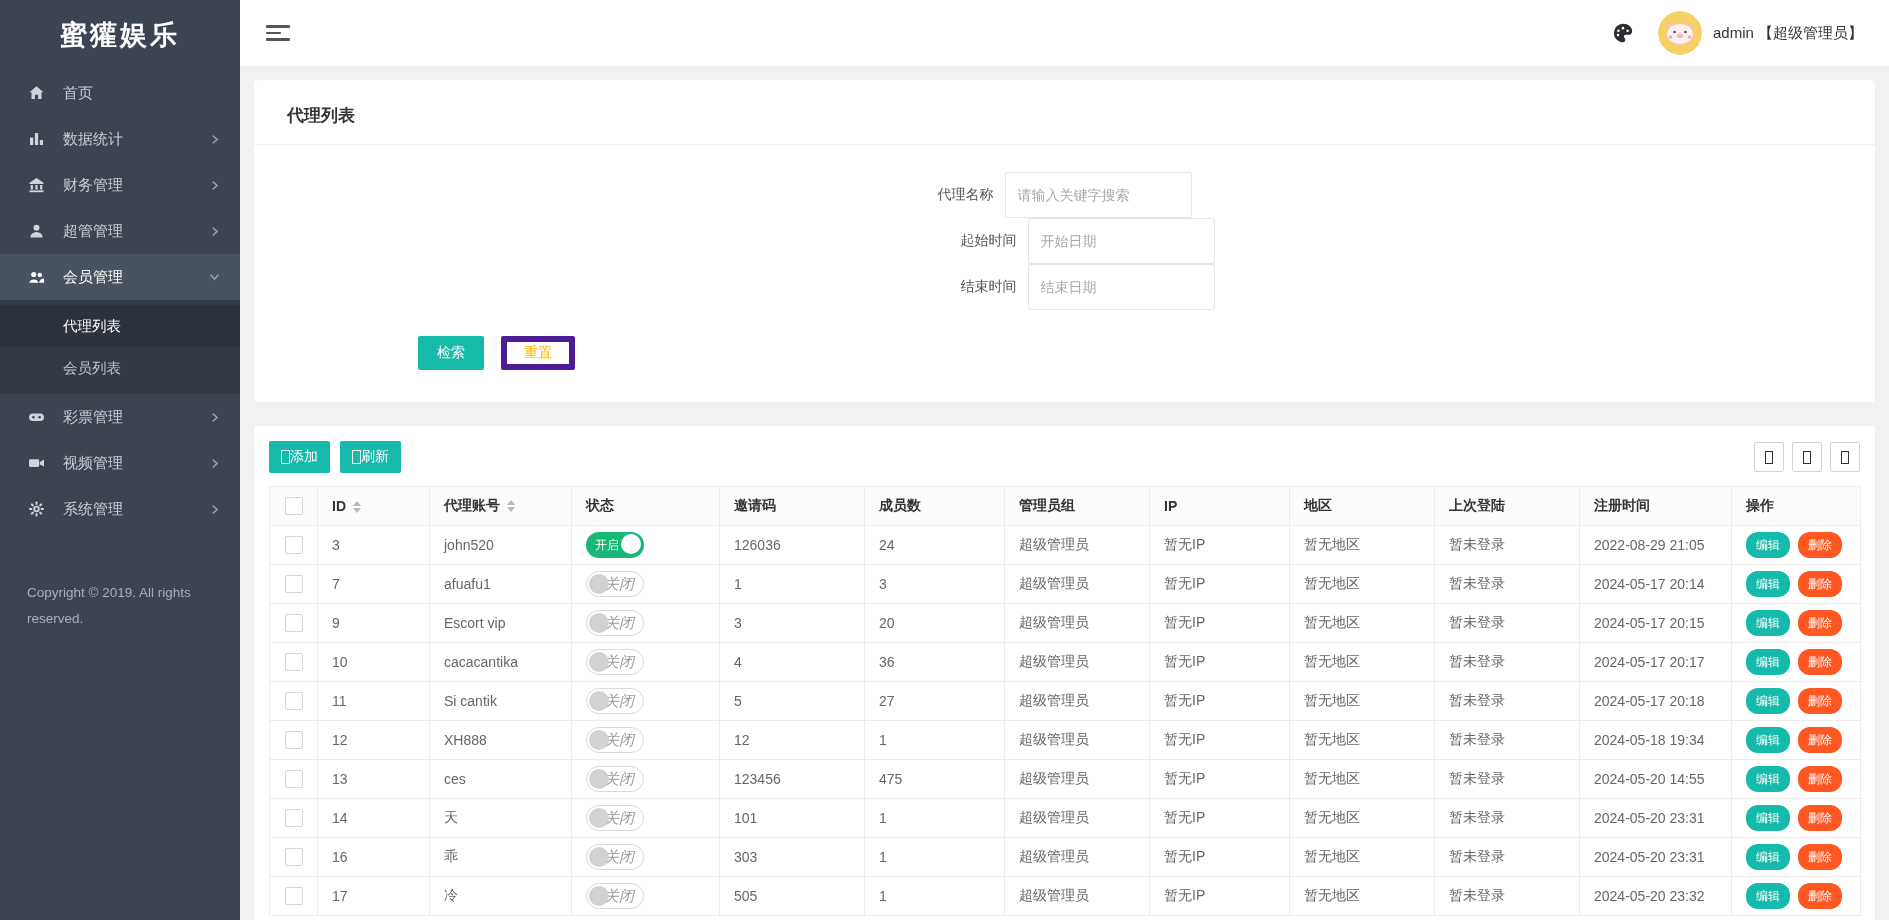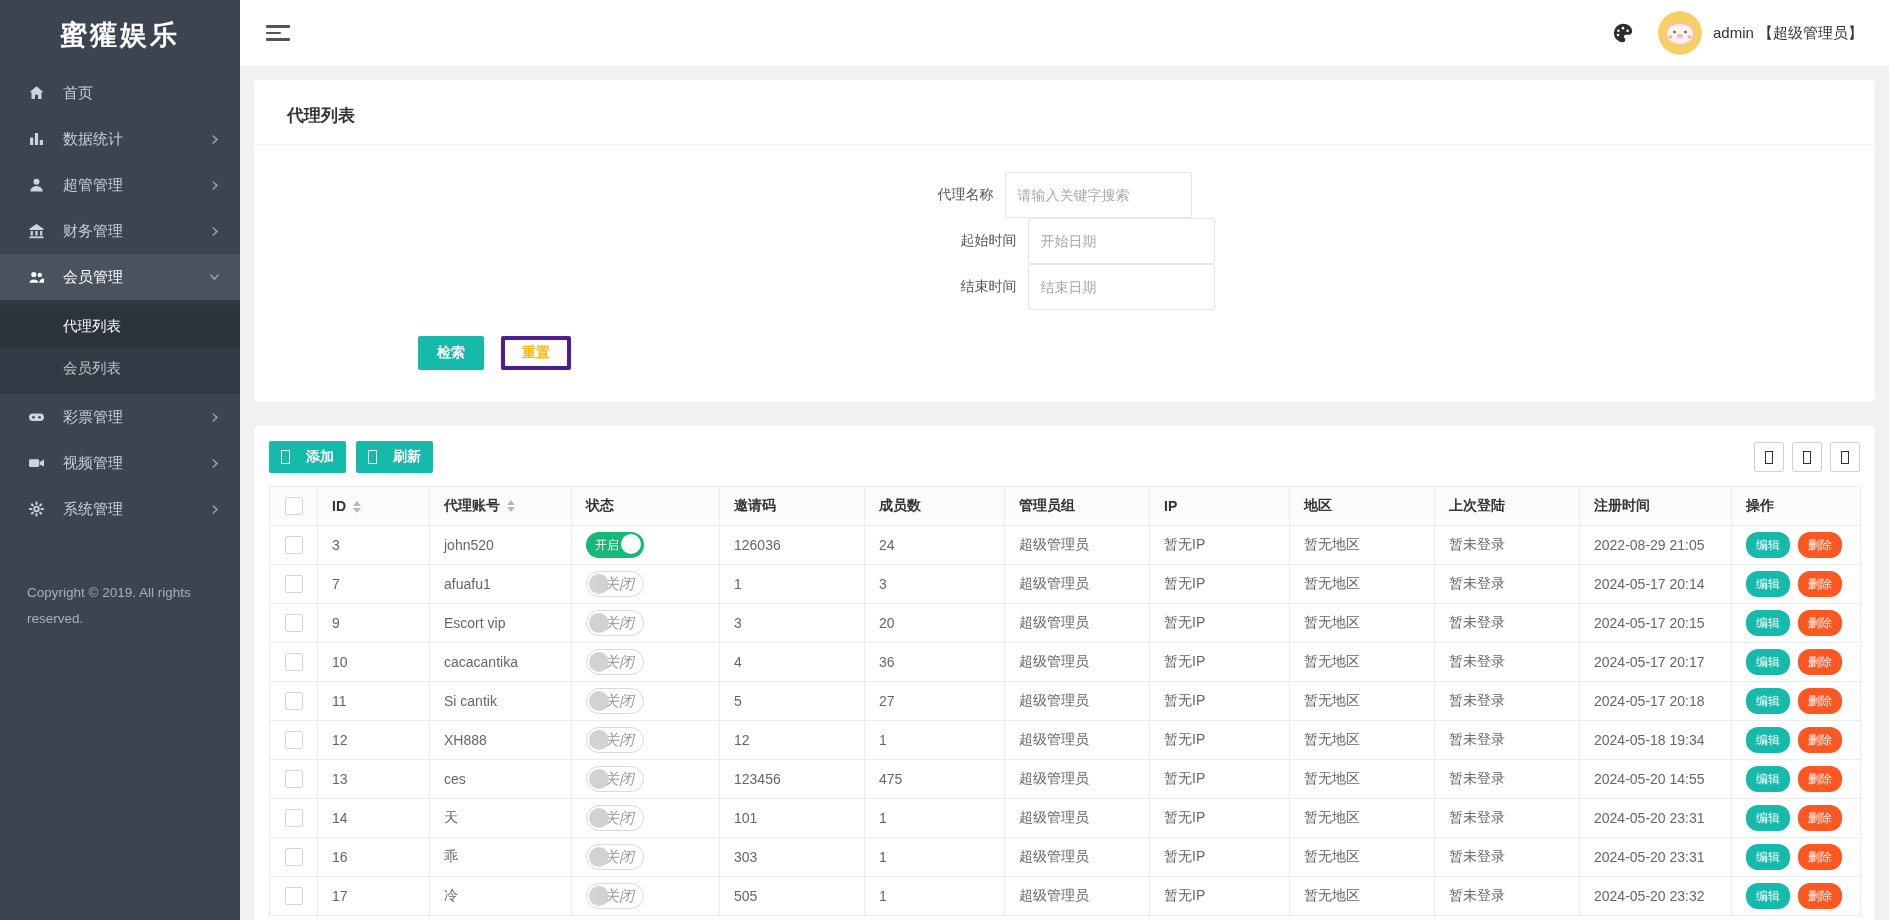--- a/index.html
+++ b/index.html
@@ -40,29 +40,29 @@
   .card-top{margin-bottom:24px;}
   .page-title{font-size:17px;font-weight:bold;color:#333;padding:24px 33px 17px;}
   .divider{height:1px;background:#f0f0f0;}
   .filter-row{display:flex;align-items:center;padding:27px 33px 0;flex-direction:column;}
   .f-label{font-size:14px;color:#555;margin-right:11px;white-space:nowrap;}
   .f-input{width:187px;height:46px;border:1px solid #e6e6e6;border-radius:2px;padding:0 12px;font-size:14px;color:#666;outline:none;background:#fff;}
   .f-input::placeholder{color:#aaa;}
   .f-group{display:flex;align-items:center;}
   .f-group + .f-group{margin-left:46px;}
   .btn-row{padding:26px 33px 32px 164px;display:flex;gap:17px;}
-  .btn{height:34px;border:none;border-radius:2px;font-size:14px;display:inline-flex;align-items:center;justify-content:center;font-weight:bold;}
+  .btn{height:34px;border:none;border-radius:2px;font-size:14px;display:inline-flex;align-items:center;justify-content:center;}
   .btn.teal{background:#16baaa;color:#fff;padding:0 19px;}
-  .btn.outline-yellow{background:#fff;border:4px solid #4c1d95;color:#ffb800;padding:0 17px;}
+  .btn.outline-yellow{background:#fff;border:6px solid #4c1d95;color:#ffb800;padding:0 17px;}
 
   
   .card-table{padding:15px 15px 20px;}
   .toolbar{display:flex;align-items:center;}
   .toolbar-left{display:flex;gap:10px;}
-  .btn.sm{height:32px;padding:0 12px;font-size:14px;gap:16px;}
+  .btn.sm{height:32px;padding:0 12px;font-size:14px;gap:0;}
   .tofu{display:inline-block;width:9px;height:14px;border:1.5px solid currentColor;}
   .toolbar-right{margin-left:auto;display:flex;gap:8px;}
   .icon-btn{width:30px;height:30px;background:#fff;border:1px solid #d2d2d2;border-radius:2px;display:inline-flex;align-items:center;justify-content:center;color:#333;}
   .icon-btn .tofu{width:8px;height:13px;}
 
   table{width:100%;border-collapse:collapse;table-layout:fixed;margin-top:13px;font-size:14px;color:#666;}
   th,td{border:1px solid #ededed;height:39px;padding:0 14px;text-align:left;white-space:nowrap;overflow:hidden;}
   th{background:#fcfcfc;color:#333;font-weight:bold;font-size:14px;}
   .cb-col{text-align:center;padding:0;}
   .checkbox{width:18px;height:18px;border:1px solid #d6d6d6;border-radius:2px;background:#fff;display:inline-block;vertical-align:middle;}
@@ -124,42 +124,42 @@
           <span class="mi-label" data-interactable="false">数据统计</span>
           <span class="mi-arrow" data-interactable="false">
             <svg width="10" height="11" viewBox="0 0 10 10">
               <path d="M3.2 1.5 L7 5 L3.2 8.5" fill="none" stroke="currentColor" stroke-width="1.6" stroke-linecap="round"></path>
             </svg>
           </span>
         </div>
         <div class="menu-item" data-interactable="true">
           <span class="mi-icon" data-interactable="false">
             <svg width="17" height="16" viewBox="0 0 16 16" fill="currentColor">
-              <circle cx="8" cy="4.8" r="3"></circle>
-              <path d="M1.8 14.5 a6.2 5.5 0 0 1 12.4 0 Z"></path>
-            </svg>
-          </span>
-          <span class="mi-label" data-interactable="false">超管管理</span>
-          <span class="mi-arrow" data-interactable="false">
-            <svg width="10" height="11" viewBox="0 0 10 10">
-              <path d="M3.2 1.5 L7 5 L3.2 8.5" fill="none" stroke="currentColor" stroke-width="1.6" stroke-linecap="round"></path>
-            </svg>
-          </span>
-        </div>
-        <div class="menu-item" data-interactable="true">
-          <span class="mi-icon" data-interactable="false">
-            <svg width="17" height="16" viewBox="0 0 16 16" fill="currentColor">
               <path d="M1 5.8 L8 1 l7 4.8 v1.2 H1 Z"></path>
               <rect x="2.2" y="8" width="2.2" height="4.5"></rect>
               <rect x="6.9" y="8" width="2.2" height="4.5"></rect>
               <rect x="11.6" y="8" width="2.2" height="4.5"></rect>
               <rect x="1" y="13.4" width="14" height="1.8"></rect>
             </svg>
           </span>
           <span class="mi-label" data-interactable="false">财务管理</span>
+          <span class="mi-arrow" data-interactable="false">
+            <svg width="10" height="11" viewBox="0 0 10 10">
+              <path d="M3.2 1.5 L7 5 L3.2 8.5" fill="none" stroke="currentColor" stroke-width="1.6" stroke-linecap="round"></path>
+            </svg>
+          </span>
+        </div>
+        <div class="menu-item" data-interactable="true">
+          <span class="mi-icon" data-interactable="false">
+            <svg width="17" height="16" viewBox="0 0 16 16" fill="currentColor">
+              <circle cx="8" cy="4.8" r="3"></circle>
+              <path d="M1.8 14.5 a6.2 5.5 0 0 1 12.4 0 Z"></path>
+            </svg>
+          </span>
+          <span class="mi-label" data-interactable="false">超管管理</span>
           <span class="mi-arrow" data-interactable="false">
             <svg width="10" height="11" viewBox="0 0 10 10">
               <path d="M3.2 1.5 L7 5 L3.2 8.5" fill="none" stroke="currentColor" stroke-width="1.6" stroke-linecap="round"></path>
             </svg>
           </span>
         </div>
         <div class="menu-item active" data-interactable="true">
           <span class="mi-icon" data-interactable="false">
             <svg width="19" height="16" viewBox="0 0 16 16" fill="currentColor">
               <circle cx="5.3" cy="5.5" r="2.6"></circle>

